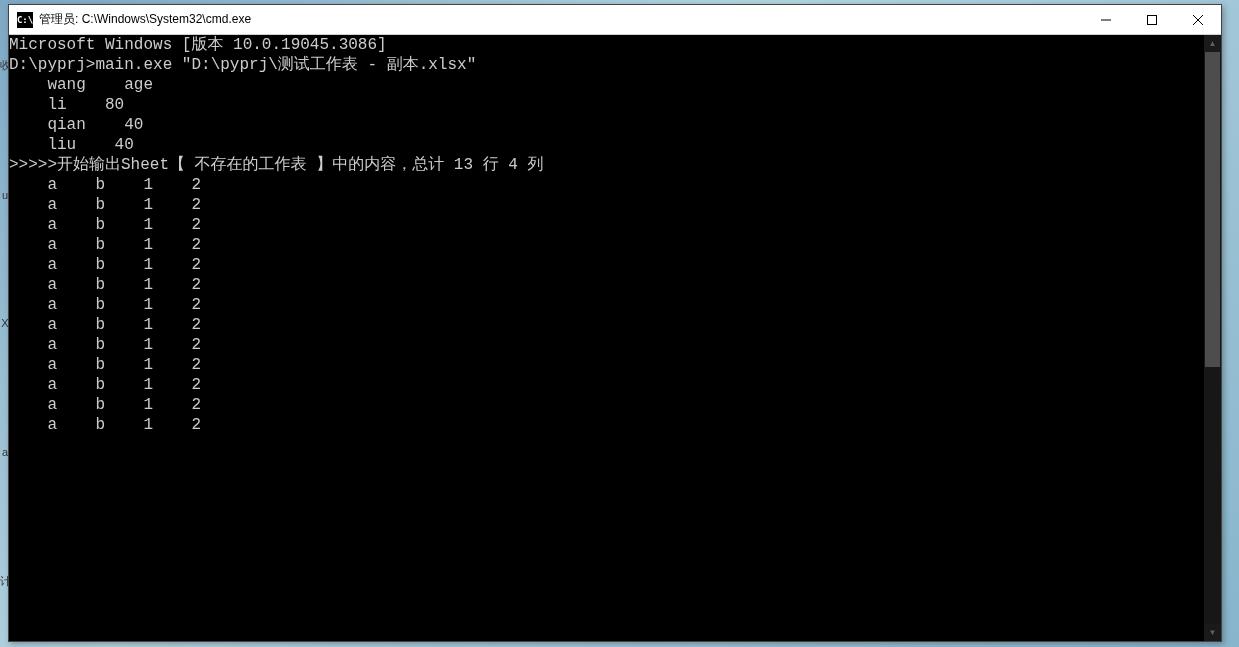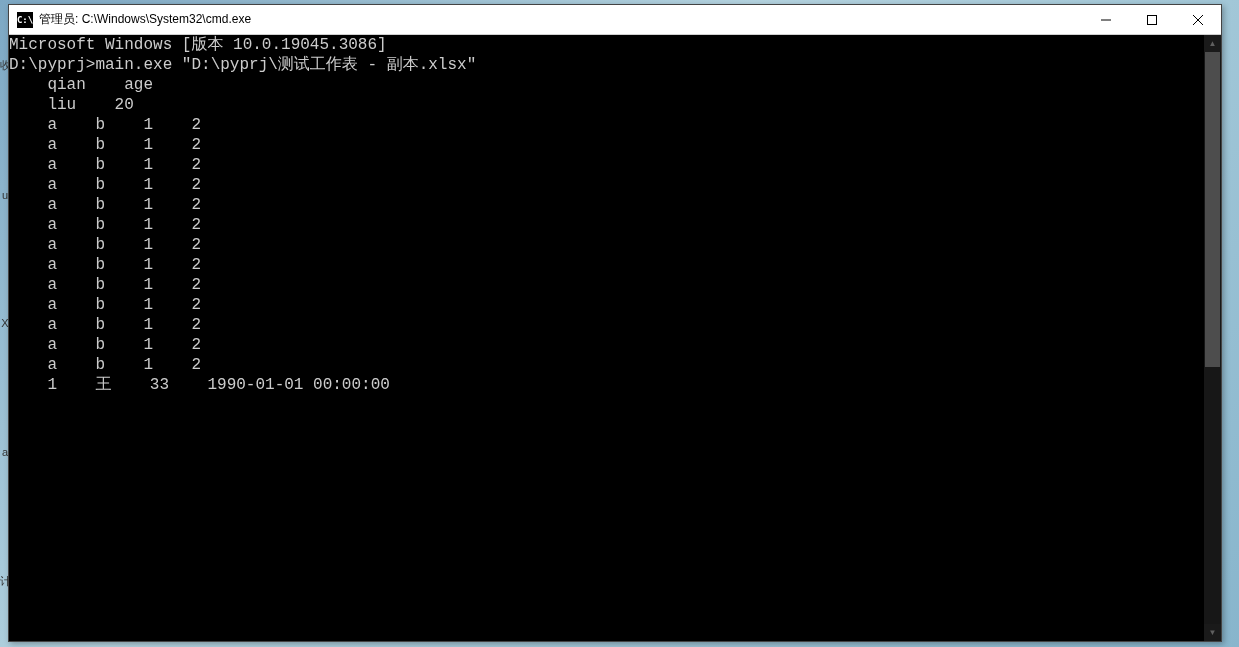--- a/index.html
+++ b/index.html
@@ -55,36 +55,38 @@
             <line x1="10" y1="0" x2="0" y2="10"></line>
           </svg>
       </div>
     </div>
   </div>
 
   <div class="terminal">
 <pre>Microsoft Windows [版本 10.0.19045.3086]</pre>
 <pre></pre>
 <pre>D:\pyprj&gt;main.exe "D:\pyprj\测试工作表 - 副本.xlsx"</pre>
-<pre>    qian    age</pre>
-<pre>    liu    20</pre>
+<pre>    wang    age</pre>
+<pre>    li    80</pre>
+<pre>    qian    40</pre>
+<pre>    liu    40</pre>
+<pre>&gt;&gt;&gt;&gt;&gt;开始输出Sheet【 不存在的工作表 】中的内容，总计 13 行 4 列</pre>
 <pre>    a    b    1    2</pre>
 <pre>    a    b    1    2</pre>
 <pre>    a    b    1    2</pre>
 <pre>    a    b    1    2</pre>
 <pre>    a    b    1    2</pre>
 <pre>    a    b    1    2</pre>
 <pre>    a    b    1    2</pre>
 <pre>    a    b    1    2</pre>
 <pre>    a    b    1    2</pre>
 <pre>    a    b    1    2</pre>
 <pre>    a    b    1    2</pre>
 <pre>    a    b    1    2</pre>
 <pre>    a    b    1    2</pre>
-<pre>    1    王    33    1990-01-01 00:00:00</pre>
   </div>
 
   <div class="scrollbar">
     <div class="scrollbar-arrow up">▲</div>
     <div class="scrollbar-track">
       <div class="scrollbar-thumb"></div>
     </div>
     <div class="scrollbar-arrow down">▼</div>
   </div>
 </div>

